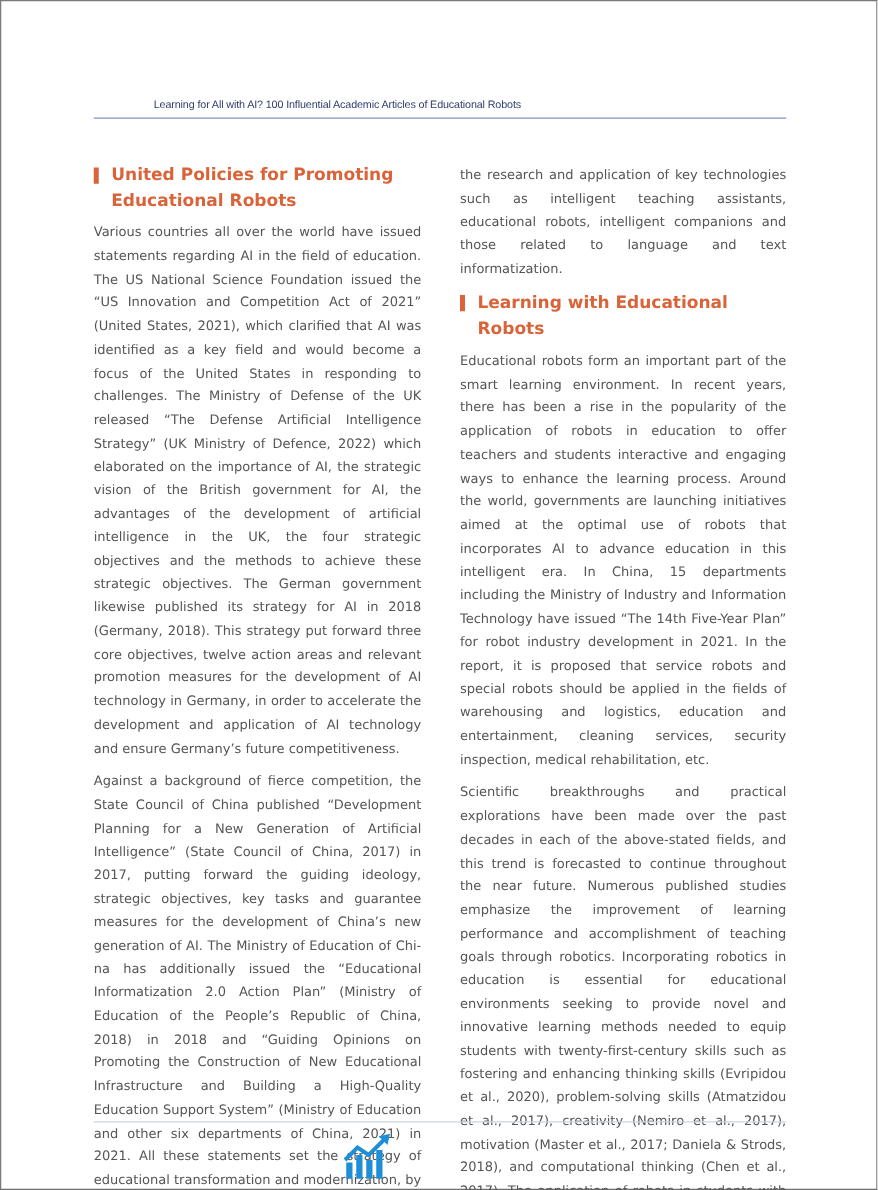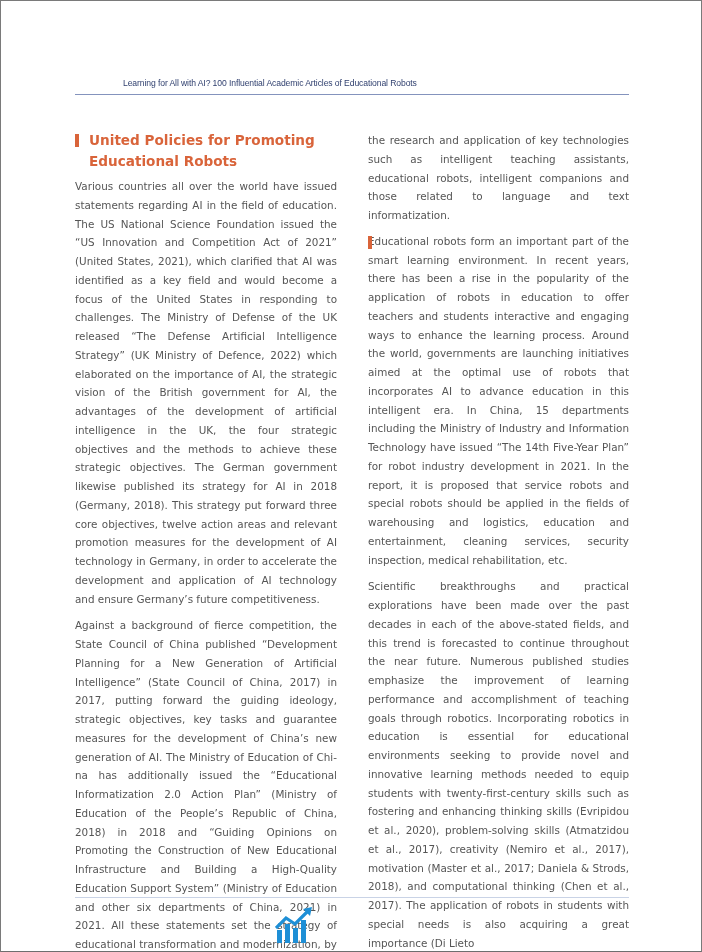--- a/index.html
+++ b/index.html
@@ -79,20 +79,21 @@
       <span>Educational Robots</span>
     </h2>
     <p class="para">Various countries all over the world have issued statements regarding AI in the field of education. The US National Science Foundation issued the “US Inno­vation and Competition Act of 2021” (United States, 2021), which clarified that AI was identified as a key field and would become a focus of the United States in responding to challenges. The Ministry of Defense of the UK released “The Defense Artificial Intelligence Strategy” (UK Ministry of Defence, 2022) which elabo­rated on the importance of AI, the strategic vision of the British government for AI, the advantages of the development of artificial intelligence in the UK, the four strategic objectives and the methods to achieve these strategic objectives. The German government likewise published its strategy for AI in 2018 (Germany, 2018). This strategy put forward three core objectives, twelve action areas and relevant promotion measures for the development of AI technology in Germany, in order to accelerate the development and application of AI technology and ensure Germany’s future com­petitiveness.</p>
     <p class="para">Against a background of fierce competition, the State Council of China published “Development Planning for a New Generation of Artificial Intelligence” (State Council of China, 2017) in 2017, putting forward the guiding ideology, strategic objectives, key tasks and guarantee measures for the development of China’s new generation of AI. The Ministry of Education of Chi­na has additionally issued the “Educational Informa­tization 2.0 Action Plan” (Ministry of Education of the People’s Republic of China, 2018) in 2018 and “Guiding Opinions on Promoting the Construction of New Ed­ucational Infrastructure and Building a High-Quality Education Support System” (Ministry of Education and other six departments of China, 2021) in 2021. All these statements set the strategy of educational transformation and modernization, by strengthening</p>
   </div>
 
   <div class="column col-right">
     <p class="para">the research and application of key technologies such as intelligent teaching assistants, educational robots, intelligent companions and those related to language and text informatization.</p>
     <h2 class="section-heading">
       <span class="bar"></span>
+      <span>Learning with Educational Robots</span>
     </h2>
     <p class="para">Educational robots form an important part of the smart learning environment. In recent years, there has been a rise in the popularity of the application of robots in education to offer teachers and students interactive and engaging ways to enhance the learn­ing process. Around the world, governments are launching initiatives aimed at the optimal use of ro­bots that incorporates AI to advance education in this intelligent era. In China, 15 departments including the Ministry of Industry and Information Technology have issued “The 14th Five-Year Plan” for robot industry de­velopment in 2021. In the report, it is proposed that service robots and special robots should be applied in the fields of warehousing and logistics, education and entertainment, cleaning services, security inspection, medical rehabilitation, etc.</p>
     <p class="para">Scientific breakthroughs and practical explorations have been made over the past decades in each of the above-stated fields, and this trend is forecasted to continue throughout the near future. Numerous pub­lished studies emphasize the improvement of learn­ing performance and accomplishment of teaching goals through robotics. Incorporating robotics in edu­cation is essential for educational environments seek­ing to provide novel and innovative learning methods needed to equip students with twenty-first-century skills such as fostering and enhancing thinking skills (Evripidou et al., 2020), problem-solving skills (At­matzidou et al., 2017), creativity (Nemiro et al., 2017), motivation (Master et al., 2017; Daniela &amp; Strods, 2018), and computational thinking (Chen et al., 2017). The application of robots in students with special needs is also acquiring a great importance (Di Lieto</p>
   </div>
 
   <div class="footer-rule"></div>
 
   <div class="watermark">
     <svg class="wm-logo" viewBox="0 0 40 38">
       <rect x="2" y="24" width="5" height="13" fill="#1e8fd6"></rect>

